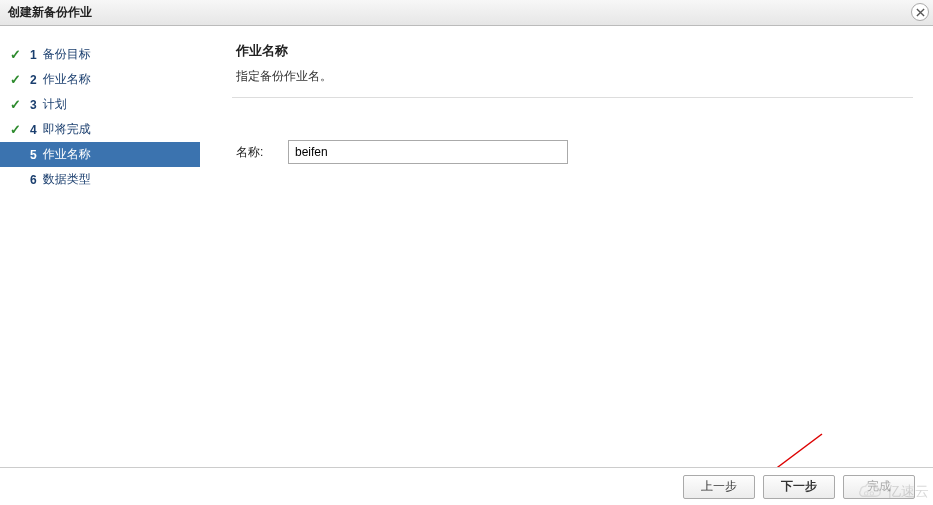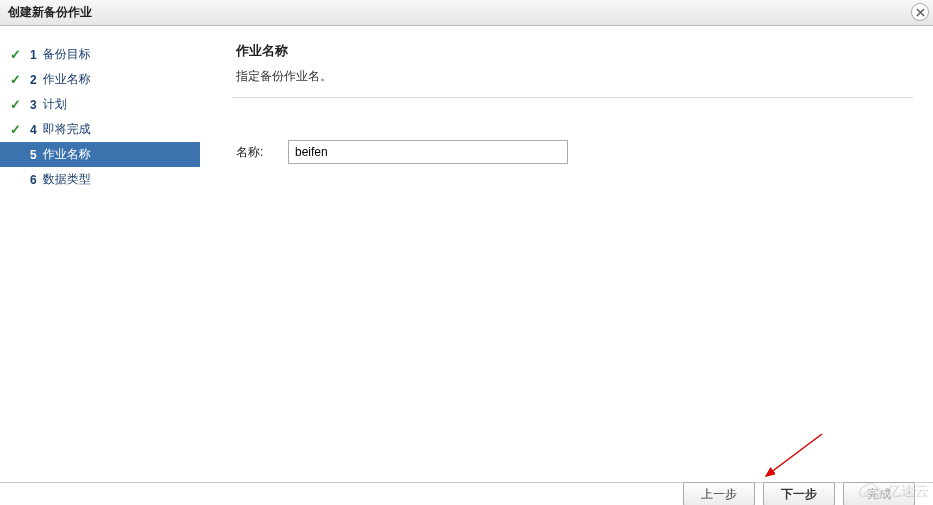--- a/index.html
+++ b/index.html
@@ -23,21 +23,21 @@
     .heading { font-weight: bold; font-size: 13px; color: #222; margin-bottom: 8px; }
     .subheading { font-size: 12px; color: #333; margin-bottom: 12px; }
     .sep { border-bottom: 1px solid #ddd; margin-bottom: 42px; margin-left: -4px; }
 
     .form-row { display: flex; align-items: flex-start; gap: 14px; }
     .form-label { font-weight: normal; font-size: 12px; color: #222; padding-top: 4px; width: 38px; }
     .form-input { width: 280px; height: 24px; border: 1px solid #aaa; padding: 2px 6px; font-size: 12px; background: #fff; }
 
     .hint-box { border: 1px solid #c33; border-radius: 6px; padding: 6px 10px; font-style: italic; color: #333; font-size: 12px; width: 172px; line-height: 1.4; margin-left: 22px; }
 
-    .footer { position: absolute; bottom: 0; left: 0; right: 0; height: 23px; border-top: 1px solid #ccc; display: flex; align-items: center; justify-content: flex-end; padding: 0 18px; gap: 8px; background: #fff; }
+    .footer { position: absolute; bottom: 0; left: 0; right: 0; height: 38px; border-top: 1px solid #ccc; display: flex; align-items: center; justify-content: flex-end; padding: 0 18px; gap: 8px; background: #fff; }
     .btn { min-width: 72px; height: 24px; border: 1px solid #aaa; background: linear-gradient(to bottom, #fdfdfd, #ececec); border-radius: 2px; font-size: 12px; color: #333; cursor: pointer; padding: 0 12px; }
     .btn.primary { font-weight: bold; }
     .btn:disabled { color: #aaa; cursor: default; }
 
     .arrow { position: absolute; left: 760px; top: 432px; pointer-events: none; }
 
     .watermark { position: absolute; right: 4px; bottom: 4px; opacity: 0.25; font-size: 14px; color: #666; display: flex; align-items: center; gap: 4px; pointer-events: none; }
     .watermark svg { width: 28px; height: 18px; }
   </style>
 </head>

